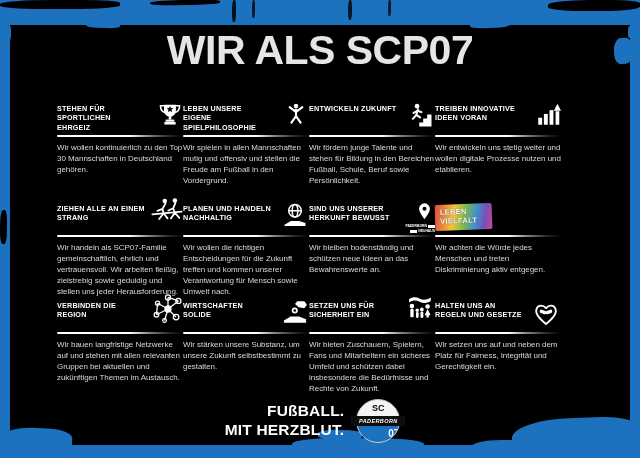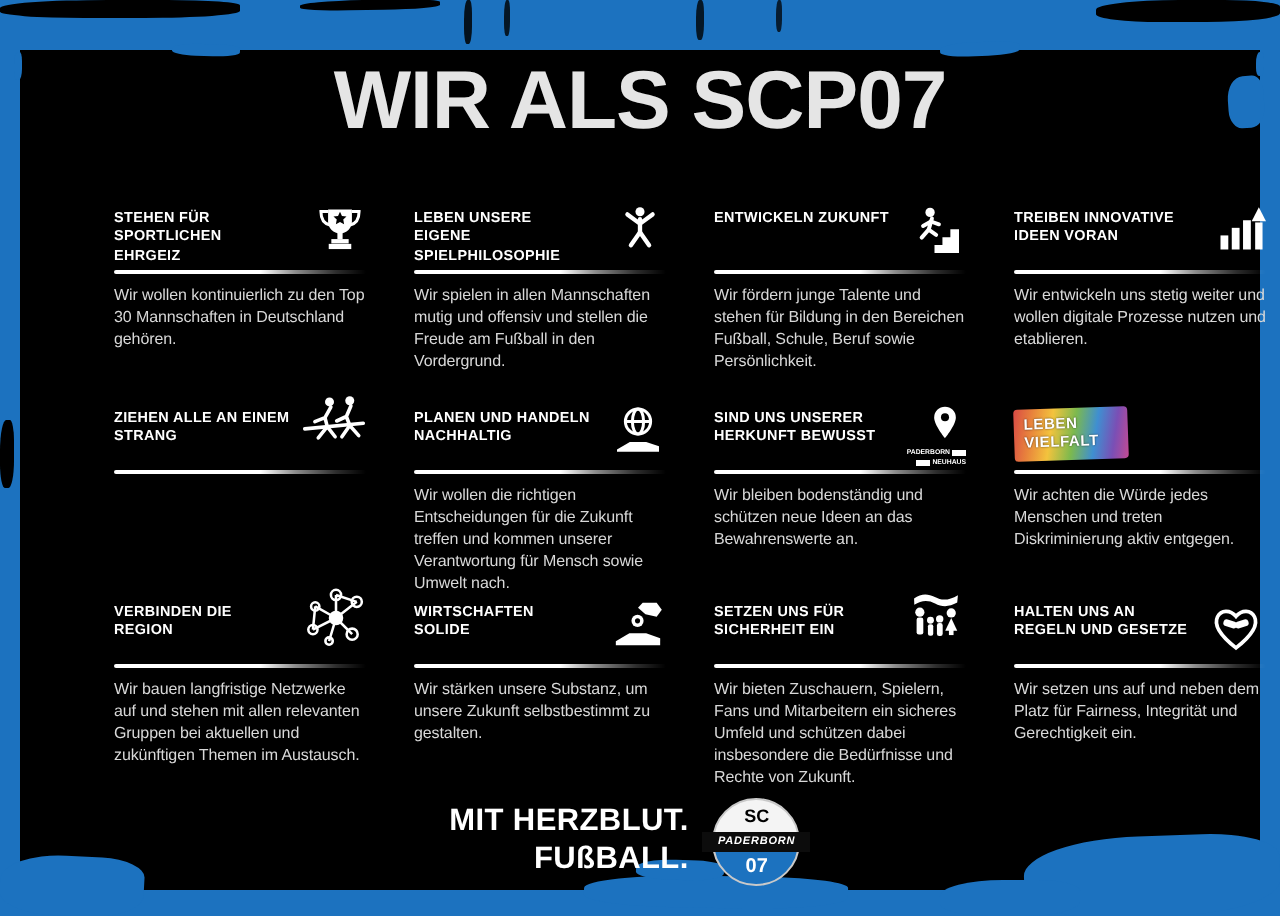--- a/index.html
+++ b/index.html
@@ -8,21 +8,21 @@
   .panel{position:absolute;left:10px;top:25px;right:10px;bottom:13px;background:#000;z-index:1}
   
   .g{position:absolute;z-index:2;border-radius:45% 30% 40% 35%}
   .gb{background:#1c72bf}
   .gk{background:#000}
   
   .title{position:absolute;top:27px;left:0;width:100%;text-align:center;color:#e5e5e5;
          font-size:41px;font-weight:800;letter-spacing:-.5px;z-index:3}
   
   .grid{position:absolute;left:57px;top:104px;width:540px;display:grid;
-        grid-template-columns:repeat(4,126px);column-gap:24px;grid-template-rows:100px 97px auto;z-index:3}
+        grid-template-columns:repeat(4,126px);column-gap:0;grid-template-rows:100px 97px auto;z-index:3}
   .cell{color:#fff}
   .cell-head{display:flex;justify-content:space-between;align-items:flex-start;height:27px}
   .h{font-size:7.2px;font-weight:700;line-height:1.3;letter-spacing:.2px;width:88px;text-transform:uppercase}
   .icon{flex:none;display:flex;justify-content:flex-end;margin-top:-2px}
   .icon.raised{margin-top:-7px}
   .icon svg{display:block;overflow:visible}
   .rule{height:2px;margin:4px 0 5px;border-radius:1px;
         background:linear-gradient(90deg,#fff 0 58%,rgba(255,255,255,.55) 72%,rgba(255,255,255,.18) 88%,transparent 100%)}
   .p{font-size:8px;line-height:1.38;color:#d8d8d8;letter-spacing:-.05px}
   
@@ -39,21 +39,21 @@
   
   .footer{position:absolute;top:398px;left:0;width:100%;display:flex;justify-content:center;
           align-items:center;gap:9px;z-index:3;transform:translateX(-6px)}
   .tagline{color:#fff;font-weight:800;font-size:15.5px;line-height:1.22;text-align:right;letter-spacing:.2px}
   .crest{position:relative;width:50px;height:46px}
   .crest-circle{position:absolute;left:3px;top:1px;width:44px;height:44px;border-radius:50%;
         background:linear-gradient(#f4f4f4 0 46%,#1c72bf 46% 100%);
         border:1px solid #c9c9c9;box-sizing:border-box;overflow:hidden}
   .crest-top{position:absolute;top:3px;width:100%;text-align:center;color:#000;
         font-weight:700;font-size:9px}
-  .crest-bottom{position:absolute;bottom:3px;width:100%;text-align:center;color:#fff;
+  .crest-bottom{position:absolute;bottom:3px;width:100%;text-align:right;color:#fff;
         font-weight:700;font-size:10px}
   .crest-banner{position:absolute;left:-2px;top:18px;width:54px;height:10px;background:#0c0c0c;
         color:#fff;font-weight:700;font-style:italic;font-size:5.5px;line-height:10px;
         text-align:center;letter-spacing:.4px;z-index:2}
 </style>
 </head>
 <body>
 
 <div class="panel"></div>
 
@@ -157,20 +157,21 @@
         <svg viewBox="0 0 28 24" width="32" height="27" fill="none" stroke="#fff" stroke-width="1.6" stroke-linecap="round">
           <path d="M1 15.5 27 13"></path>
           <circle cx="12" cy="3.5" r="2" fill="#fff" stroke="none"></circle>
           <path d="M12.6 5.8 10 10.5M10 10.5l-4.5 1.8M10 10.5l1 4M11 14.5l-4 5M11 14.5l3.5 4.5"></path>
           <circle cx="21" cy="3" r="2" fill="#fff" stroke="none"></circle>
           <path d="M21.5 5.3 19.5 10M19.5 10l-4.3 2M19.5 10l1.5 4M21 14l-3.5 5M21 14l4 4.5"></path>
         </svg>
       </div>
     </div>
     <div class="rule"></div>
+    <div class="p">Wir handeln als SCP07-Familie gemeinschaftlich, ehrlich und vertrauensvoll. Wir arbeiten fleißig, zielstrebig sowie geduldig und stellen uns jeder Herausforderung.</div>
   </div>
 
   <div class="cell">
     <div class="cell-head">
       <div class="h">PLANEN UND HANDELN NACHHALTIG</div>
       <div class="icon">
         <svg viewBox="0 0 24 24" width="28" height="28">
           <g stroke="#fff" stroke-width="1.3" fill="none">
             <circle cx="12" cy="7.5" r="5.4"></circle>
             <ellipse cx="12" cy="7.5" rx="2.4" ry="5.4"></ellipse>
@@ -291,22 +292,22 @@
       </div>
     </div>
     <div class="rule"></div>
     <div class="p">Wir setzen uns auf und neben dem Platz für Fairness, Integrität und Gerechtigkeit ein.</div>
   </div>
 
 </div>
 
 <div class="footer">
   <div class="tagline">
+    <div>FUßBALL.</div>
     <div>MIT HERZBLUT.</div>
-    <div>FUßBALL.</div>
   </div>
   <div class="crest">
     <div class="crest-circle">
       <div class="crest-top">SC</div>
       <div class="crest-bottom">07</div>
     </div>
     <div class="crest-banner">PADERBORN</div>
   </div>
 </div>
 

